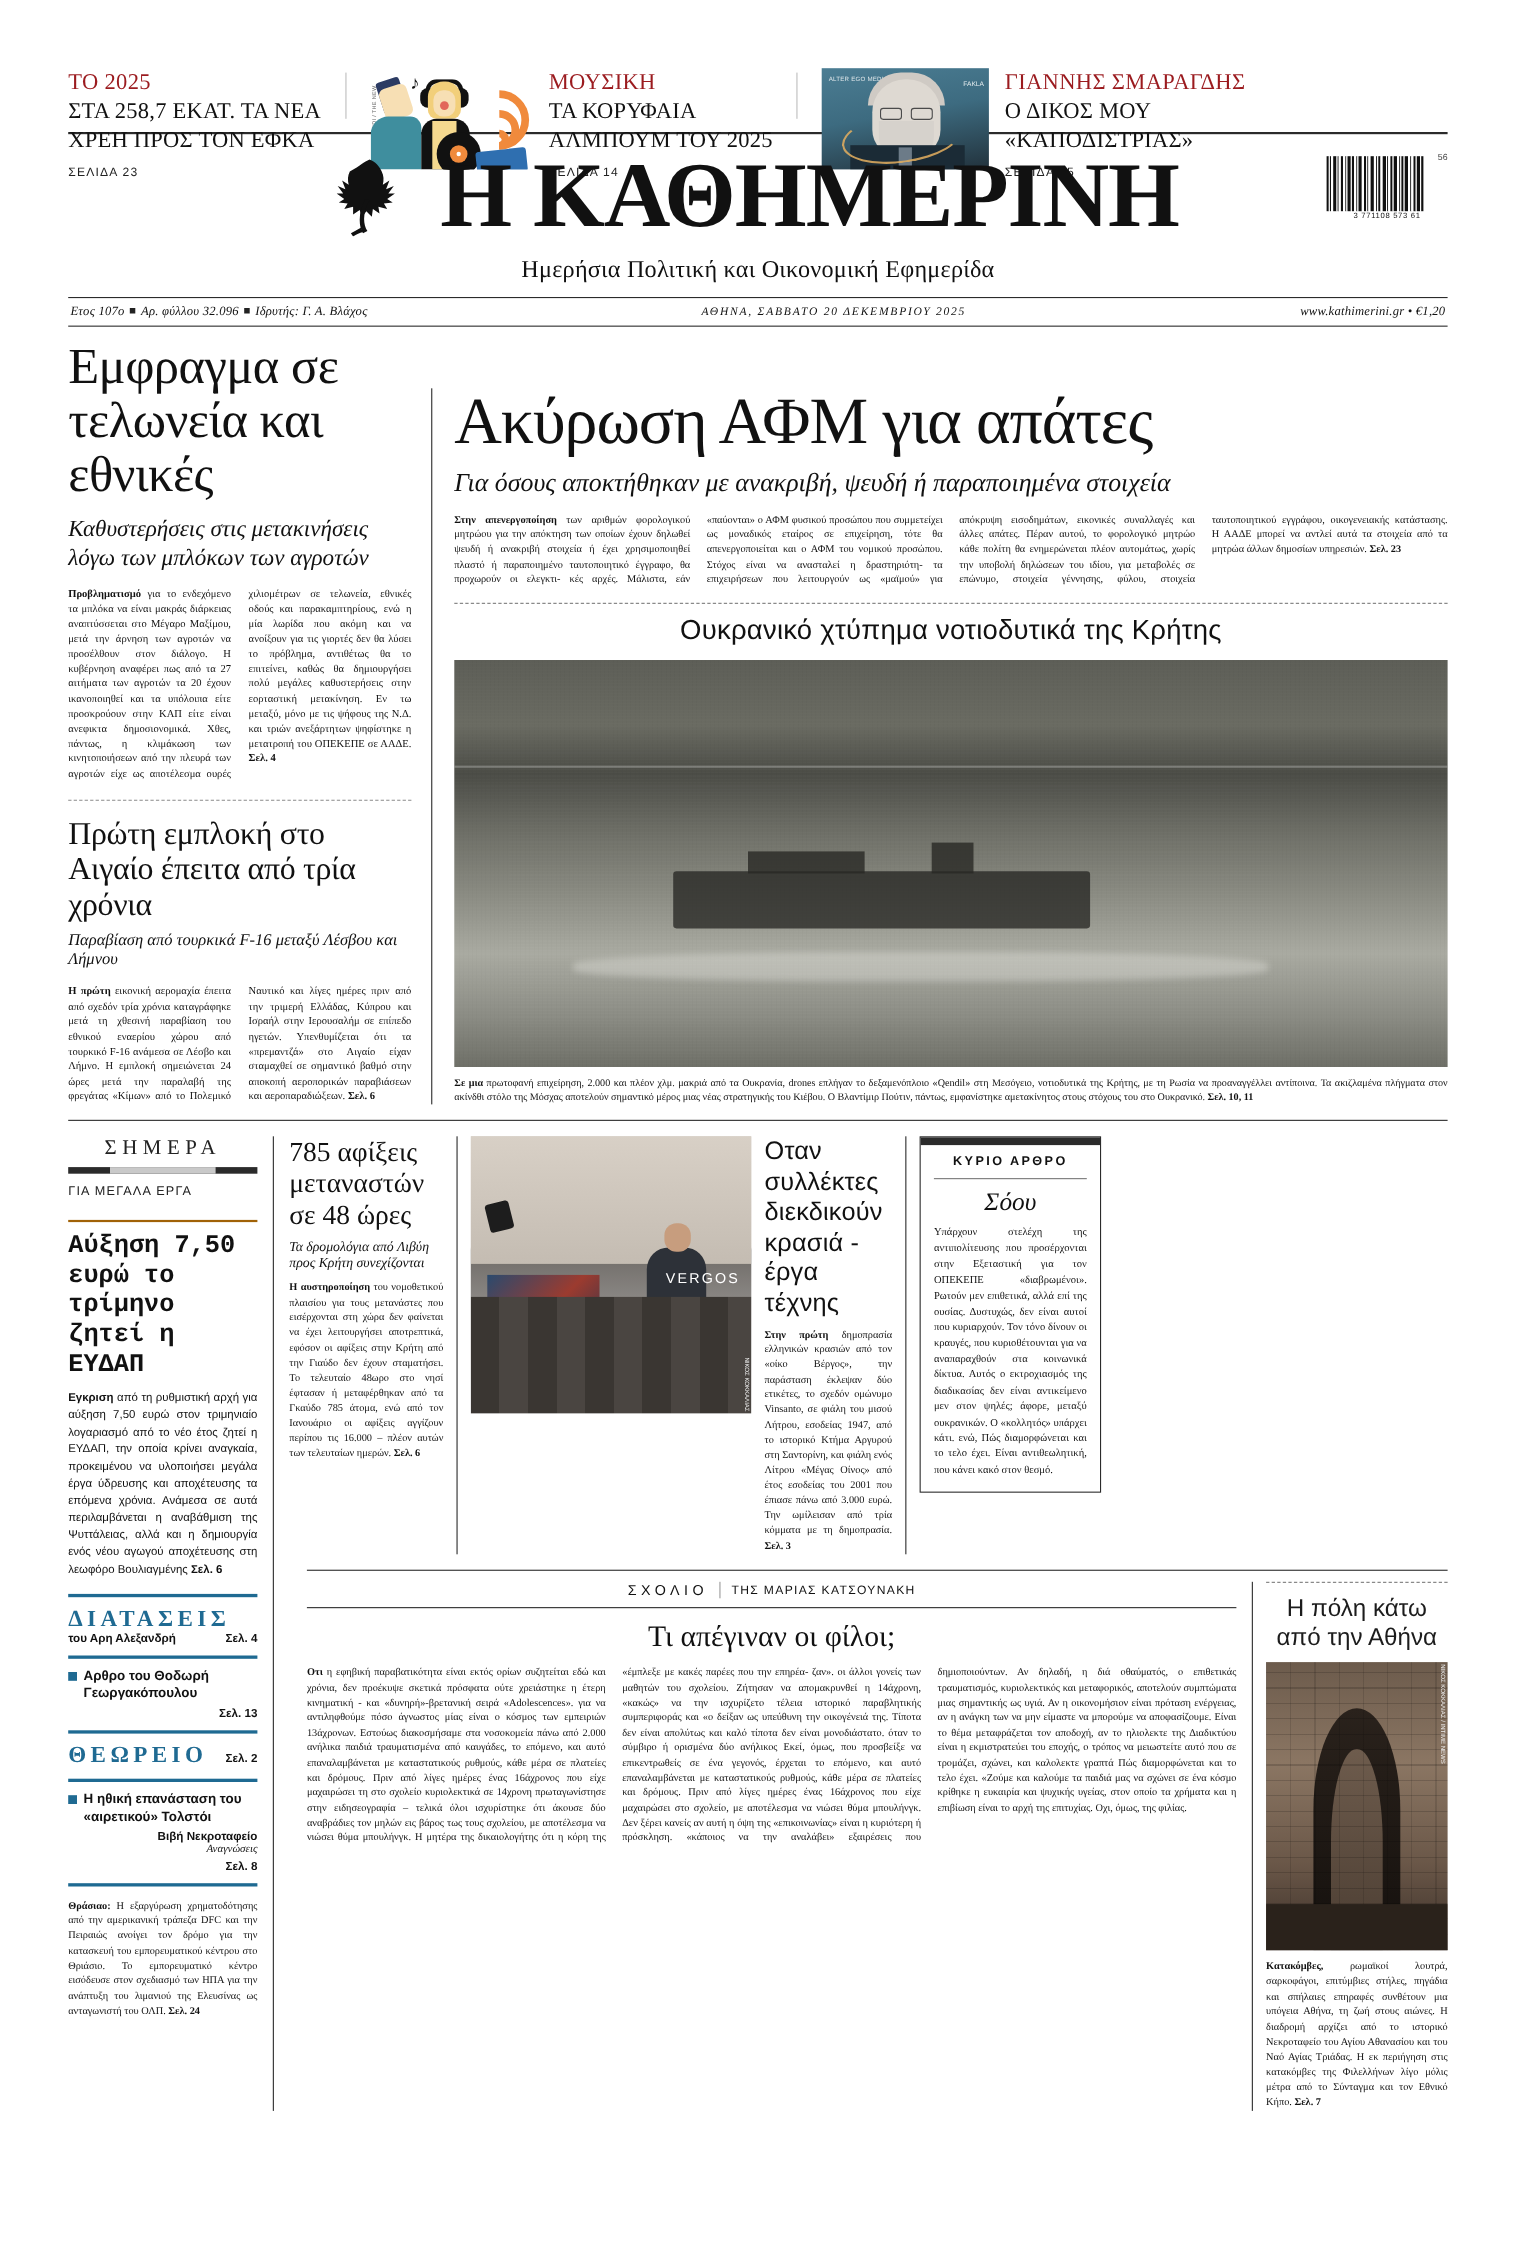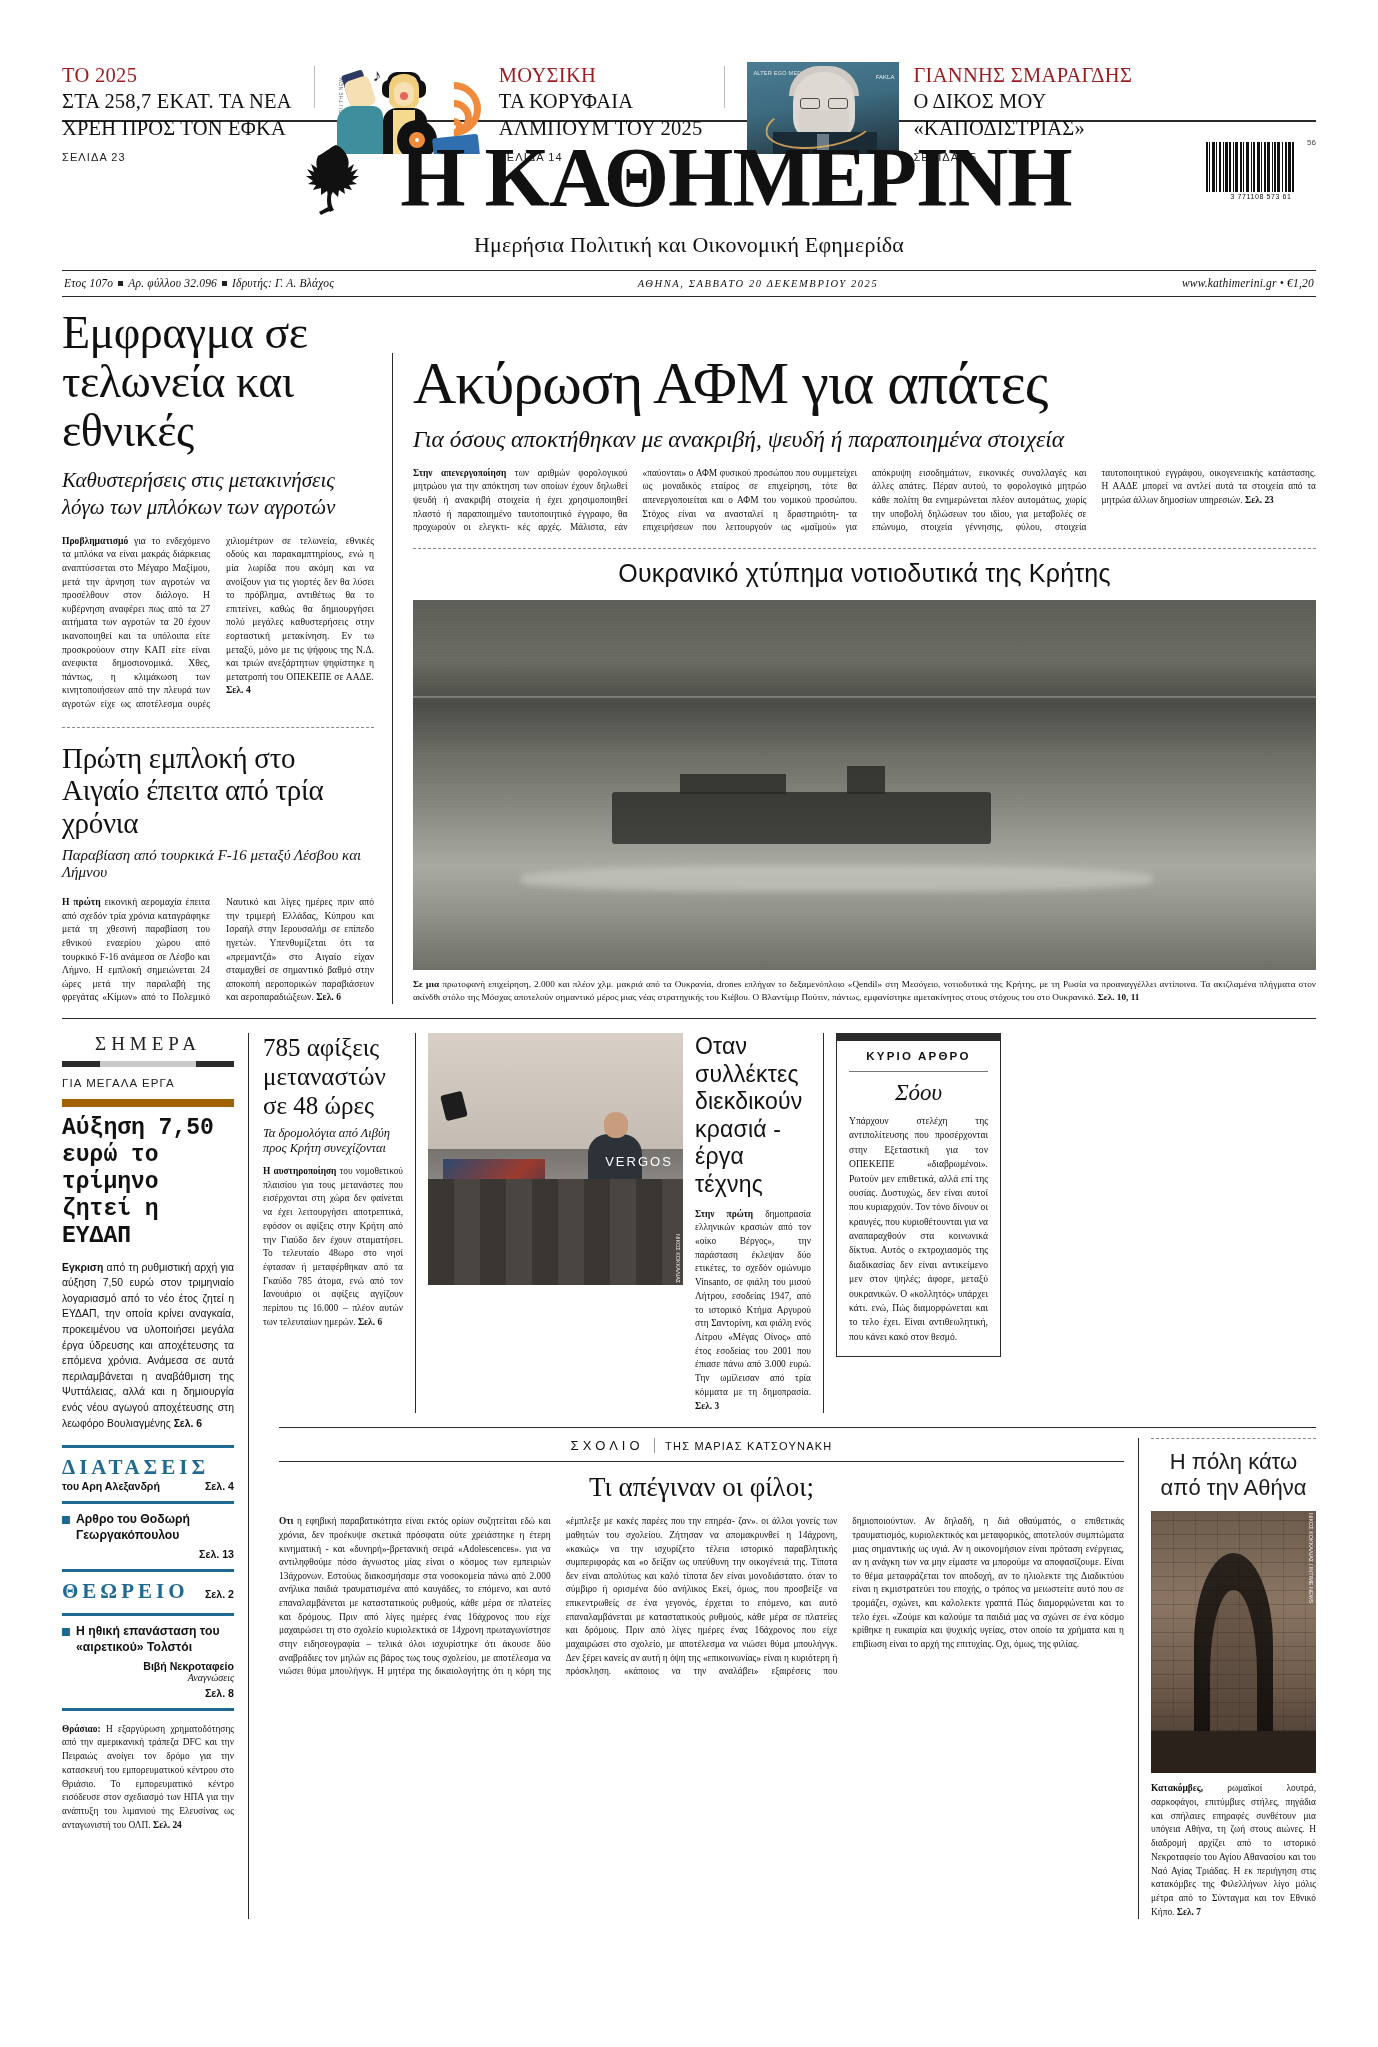--- a/index.html
+++ b/index.html
@@ -130,21 +130,21 @@
   .cap { font-size: 9.2px; line-height: 1.42; text-align: justify; margin-top: 8px; }
   .cap b { font-weight: 700; }
 
   
   .bottom { display: flex; margin-top: 14px; }
   .bx { padding: 0 14px; }
 
   .simera-head { text-align: center; font-size: 19px; letter-spacing: 5px; font-family: "Liberation Serif", serif; color: #222; }
   .simera-bar { height: 6px; background: #2b2b2b; margin: 6px 0 10px 0; position: relative; }
   .simera-bar::after { content:""; position:absolute; left: 22%; right: 22%; top:0; bottom:0; background:#c9c9c9; }
-  .kicker-s { font-family: "Liberation Sans", sans-serif; font-size: 11.5px; letter-spacing: 1.1px; color: #222; padding-bottom: 10px; border-bottom: 8px solid #a16207; }
+  .kicker-s { font-family: "Liberation Sans", sans-serif; font-size: 11.5px; letter-spacing: 1.1px; color: #222; padding-bottom: 20px; border-bottom: 2px solid #a16207; }
   .sans-hl { font-family: Liberation Mono, monospace; font-weight: 700; font-size: 23px; line-height: 1.18; margin-top: 8px; }
   .sans-body { font-family: "Liberation Sans", sans-serif; font-size: 10.4px; line-height: 1.5; margin-top: 9px; text-align: justify; }
   .sans-body b { font-weight: 700; }
 
   .blue-head { color: #1f6a92; font-family: "Liberation Serif", serif; font-size: 21px; letter-spacing: 4px; font-weight: 700; }
   .idx-rule { border-top: 3px solid #1f6a92; margin: 9px 0 7px 0; }
   .idx-row { display:flex; justify-content: space-between; align-items: baseline; font-family: "Liberation Sans", sans-serif; font-size: 10.6px; font-weight: 700; }
   .idx-item { display:flex; gap:6px; font-family: "Liberation Sans", sans-serif; font-size: 12.2px; font-weight: 700; line-height: 1.3; margin-top: 8px; justify-content: space-between;}
   .bullet { width: 8px; height: 8px; background: #1f6a92; flex: none; margin-top: 4px; }
   .idx-right { text-align: right; font-family: "Liberation Sans", sans-serif; font-size: 10.6px; font-weight: 700; margin-top: 4px;}

